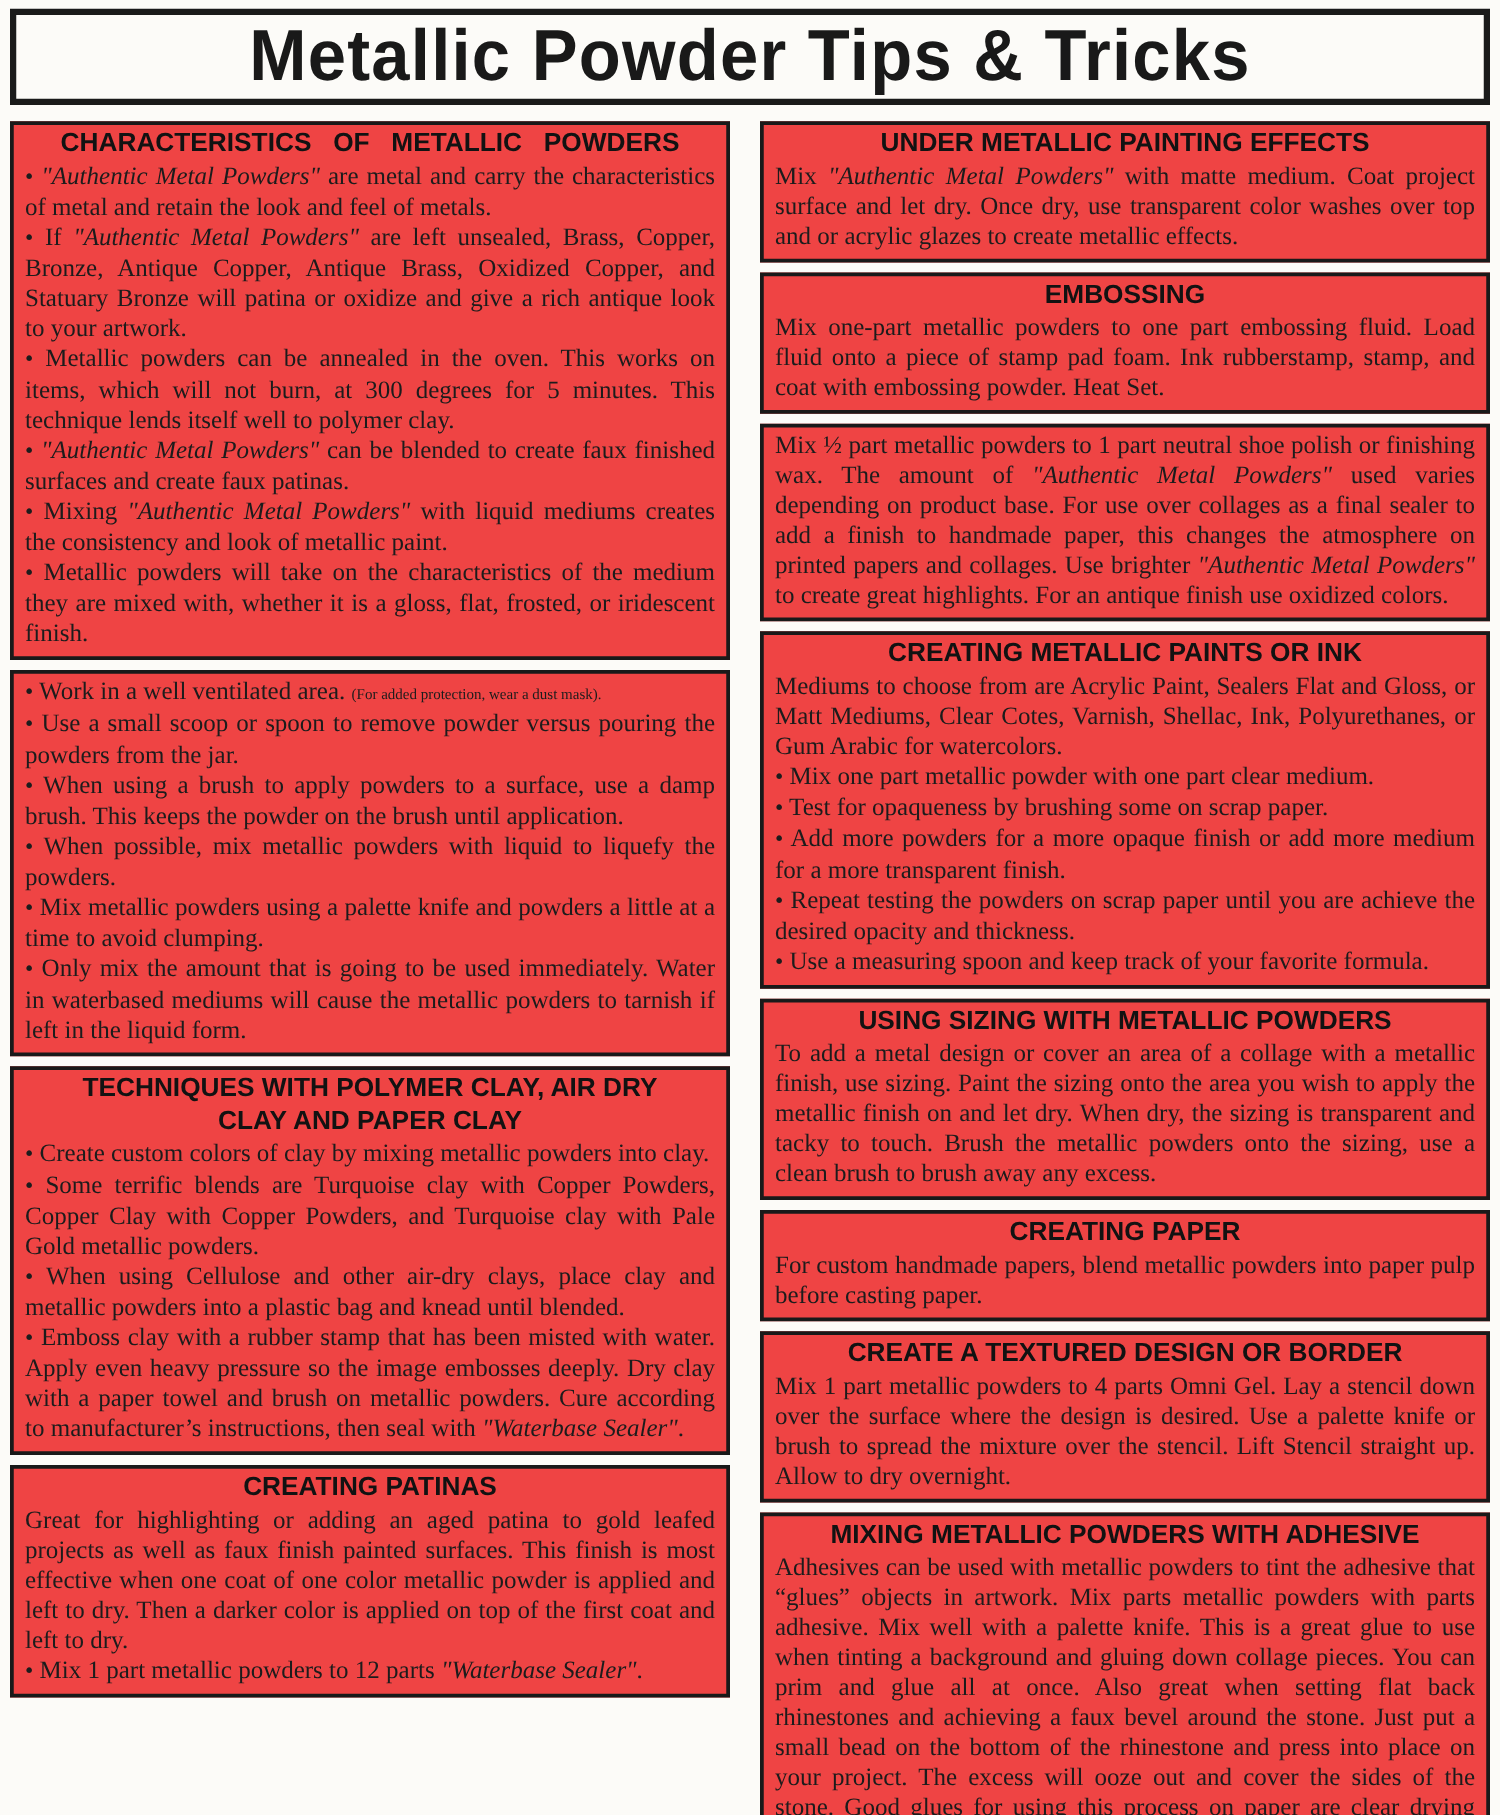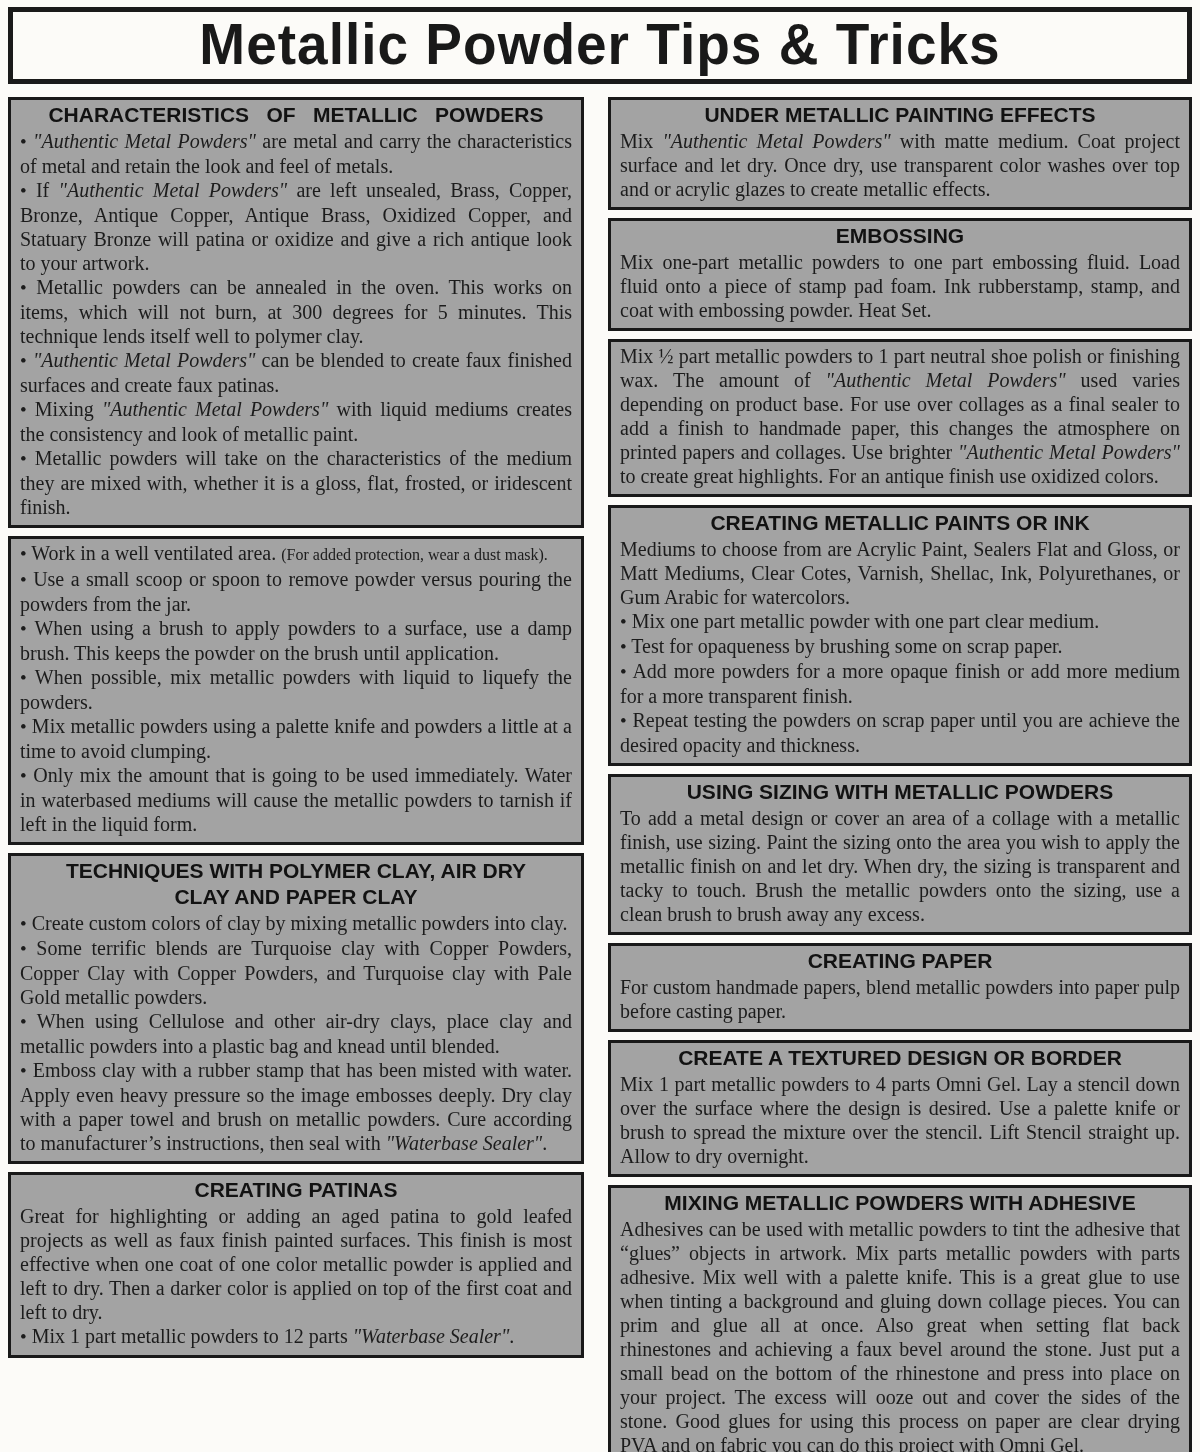--- a/index.html
+++ b/index.html
@@ -5,27 +5,27 @@
   html,body{margin:0;padding:0;background:#e9e7e2;}
   .page{position:relative;width:1200px;height:1452px;background:#fcfbf8;overflow:hidden;
         font-family:"Liberation Serif",serif;color:#1c1c1c;}
   .title-box{position:absolute;left:8px;top:7px;width:1184px;height:77px;border:5px solid #1a1a1a;
         box-sizing:border-box;display:flex;justify-content:center;background:#fcfbf8;}
   .title-text{font-family:"Liberation Sans",sans-serif;font-weight:bold;font-size:55px;letter-spacing:1px;
         color:#191919;transform:scaleY(1.05);white-space:nowrap;}
   .column{position:absolute;top:97px;display:flex;flex-direction:column;gap:8px;}
   .col-left{left:8px;width:576px;}
   .col-right{left:608px;width:584px;}
-  .section{border:3px solid #191919;background:#a3a3a3;padding:2px 9px 6px;box-sizing:border-box;}
+  .section{border:3px solid #191919;background:#ef4444;padding:2px 9px 6px;box-sizing:border-box;}
   .section-title{font-family:"Liberation Sans",sans-serif;font-weight:bold;font-size:21px;line-height:26px;
         text-align:center;white-space:pre-line;color:#121212;margin:0 0 1px 0;}
   [data-name="column-left"] .section:first-child .section-title{word-spacing:.55em;}
   .para{margin:0;font-size:20px;line-height:24px;text-align:justify;color:#1c1c1c;}
   .para i{font-style:italic;}
-  .fineprint{font-size:16px;}
+  .fineprint{font-size:12px;}
   .bullet-glyph{font-size:19px;}
 </style>
 </head>
 <body>
 
 <div class="page" data-name="flyer-page">
   <div class="title-box" data-name="page-title-box">
     <div class="title-text" data-name="page-title">Metallic Powder Tips &amp; Tricks</div>
   </div>
   <div class="column col-left" data-name="column-left">
@@ -72,20 +72,21 @@
       <section class="section" data-name="section-creating-a-finishing-wax">
         <p class="para" data-name="paragraph">Mix ½ part metallic powders to 1 part neutral shoe polish or finishing wax. The amount of <i>"Authentic Metal Powders"</i> used varies depending on product base.  For use over collages as a final sealer to add a finish to handmade paper, this changes the atmosphere on printed papers and collages.  Use brighter <i>"Authentic Metal Powders"</i> to create great highlights.  For an antique finish use oxidized colors.</p>
       </section>
       <section class="section" data-name="section-creating-metallic-paints-or-ink">
         <div class="section-title" data-name="section-title">CREATING METALLIC PAINTS OR INK</div>
         <p class="para" data-name="paragraph">Mediums to choose from are Acrylic Paint, Sealers Flat and Gloss, or Matt Mediums, Clear Cotes, Varnish, Shellac, Ink, Polyurethanes, or Gum Arabic for watercolors.</p>
         <p class="para bullet" data-name="bullet-item"><span class="bullet-glyph" data-name="bullet-icon">•</span> Mix one part metallic powder with one part clear medium.</p>
         <p class="para bullet" data-name="bullet-item"><span class="bullet-glyph" data-name="bullet-icon">•</span> Test for opaqueness by brushing some on scrap paper.</p>
         <p class="para bullet" data-name="bullet-item"><span class="bullet-glyph" data-name="bullet-icon">•</span> Add more powders for a more opaque finish or add more medium for a more transparent finish.</p>
         <p class="para bullet" data-name="bullet-item"><span class="bullet-glyph" data-name="bullet-icon">•</span> Repeat testing the powders on scrap paper until you are achieve the desired opacity and thickness.</p>
+        <p class="para bullet" data-name="bullet-item"><span class="bullet-glyph" data-name="bullet-icon">•</span> Use a measuring spoon and keep track of your favorite formula.</p>
       </section>
       <section class="section" data-name="section-using-sizing">
         <div class="section-title" data-name="section-title">USING SIZING WITH METALLIC POWDERS</div>
         <p class="para" data-name="paragraph">To add a metal design or cover an area of a collage with a metallic finish, use sizing.  Paint the sizing onto the area you wish to apply the metallic finish on and let dry.  When dry, the sizing is transparent and tacky to touch.  Brush the metallic powders onto the sizing, use a clean brush to brush away any excess.</p>
       </section>
       <section class="section" data-name="section-creating-paper">
         <div class="section-title" data-name="section-title">CREATING PAPER</div>
         <p class="para" data-name="paragraph">For custom handmade papers, blend metallic powders into paper pulp before casting paper.</p>
       </section>
       <section class="section" data-name="section-textured-design-or-border">

